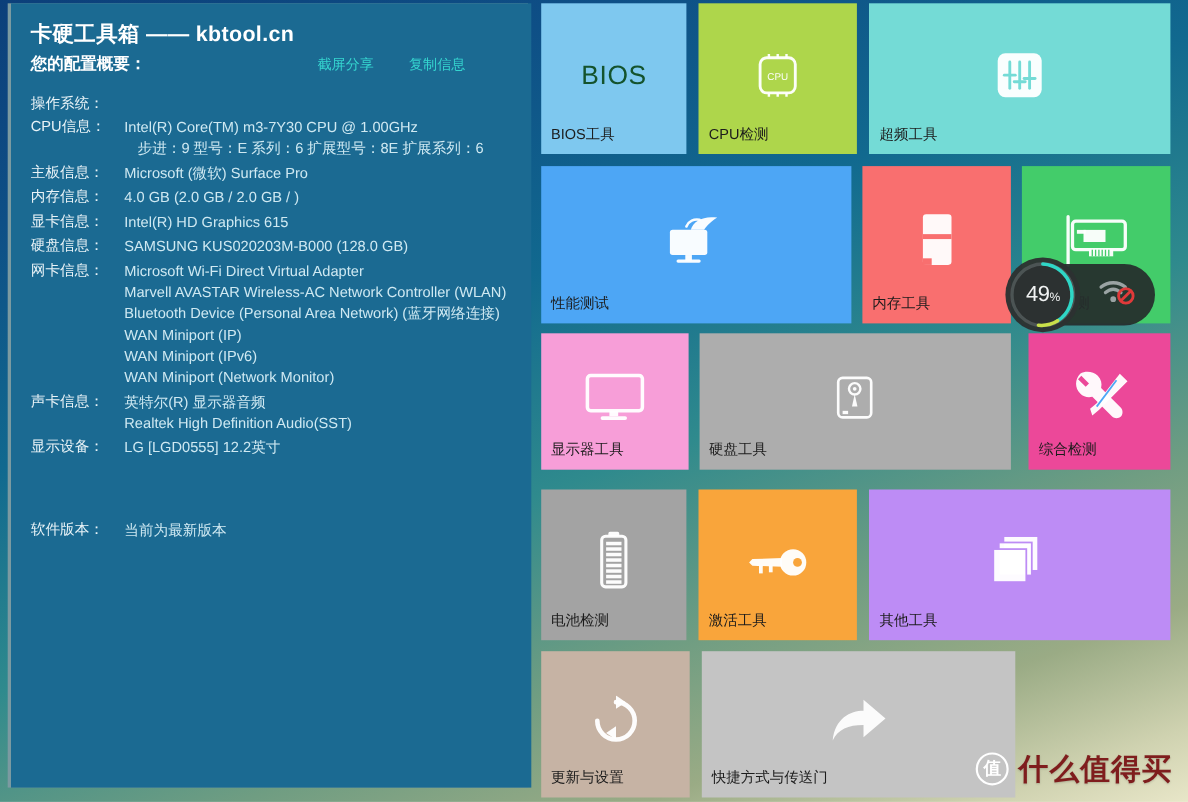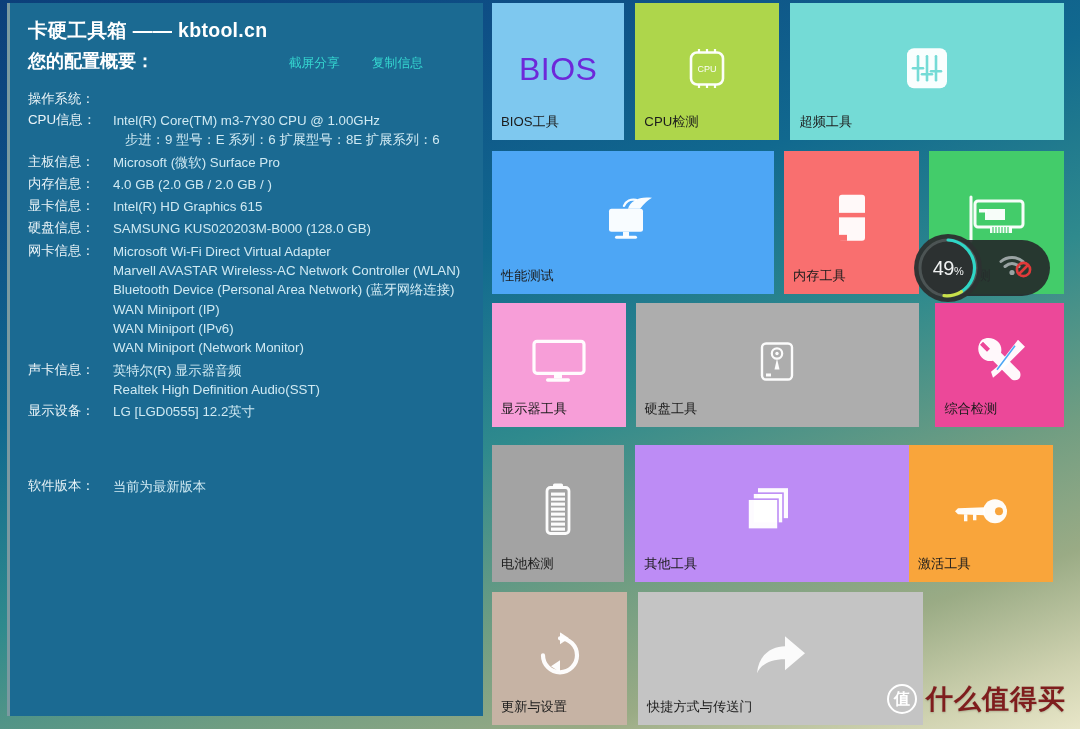--- a/index.html
+++ b/index.html
@@ -36,21 +36,21 @@
   }
 
   .subhead-row {
     display: flex;
     align-items: baseline;
     justify-content: space-between;
     margin-bottom: 17px;
   }
   .subhead {
     color: #ffffff;
-    font-size: 18px;
+    font-size: 15px;
     font-weight: bold;
   }
   .head-links { display: flex; gap: 32px; padding-right: 42px; }
   .head-link {
     color: #35d6d0;
     font-size: 12.8px;
     cursor: pointer;
     white-space: nowrap;
   }
 
@@ -111,22 +111,22 @@
     left: 0; right: 0;
     top: 50%;
     transform: translateY(-58%);
     display: flex;
     align-items: center;
     justify-content: center;
     pointer-events: none;
   }
   .tile-icon svg { display: block; }
   .bios-text {
-    color: #6d28d9;
-    font-size: 32px;
+    color: #14532d;
+    font-size: 24px;
     letter-spacing: .5px;
     font-family: "Liberation Sans", sans-serif;
   }
 
   
   #status-overlay {
     position: absolute;
     left: 920px; top: 240px;
     width: 130px; height: 56px;
     background: rgba(38,44,44,0.93);
@@ -403,41 +403,41 @@
               <rect x="10" y="26" width="14" height="3.2"></rect>
               <rect x="10" y="31" width="14" height="3.2"></rect>
               <rect x="10" y="36" width="14" height="3.2"></rect>
               <rect x="10" y="41" width="14" height="3.2"></rect>
               <rect x="10" y="46" width="14" height="3.2"></rect>
             </g>
           </svg>
         </div>
         <div class="tile-label">电池检测</div>
       </div>
-      <div class="tile" style="width: 279px; margin-right: 0px; background: rgb(189, 140, 245);">
-        <div class="tile-icon">
-          <svg width="52" height="48" viewBox="0 0 52 48">
-            <rect x="12" y="2" width="30" height="30" fill="rgba(255,255,255,0.96)"></rect>
-            <rect x="7" y="7" width="30" height="30" fill="rgba(255,255,255,0.96)" stroke="#bd8cf5" stroke-width="1.6"></rect>
-            <rect x="2" y="13" width="30" height="30" fill="rgba(255,255,255,0.96)" stroke="#bd8cf5" stroke-width="1.6"></rect>
-          </svg>
-        </div>
-        <div class="tile-label">其他工具</div>
-      </div>
       <div class="tile" style="width: 147px; margin-right: 11px; background: rgb(249, 165, 59);">
         <div class="tile-icon">
           <svg width="58" height="34" viewBox="0 0 58 34">
             <circle cx="43" cy="17" r="12" fill="rgba(255,255,255,0.96)"></circle>
             <circle cx="47" cy="17" r="4" fill="#f9a53b"></circle>
             <path d="M33 13 L6 14 L3 17 L6 20 L33 21 Z" fill="rgba(255,255,255,0.96)"></path>
             <rect x="12" y="20" width="3.4" height="7" fill="rgba(255,255,255,0.96)"></rect>
             <rect x="21" y="20" width="3.4" height="6" fill="rgba(255,255,255,0.96)"></rect>
           </svg>
         </div>
         <div class="tile-label">激活工具</div>
+      </div>
+      <div class="tile" style="width: 279px; margin-right: 0px; background: rgb(189, 140, 245);">
+        <div class="tile-icon">
+          <svg width="52" height="48" viewBox="0 0 52 48">
+            <rect x="12" y="2" width="30" height="30" fill="rgba(255,255,255,0.96)"></rect>
+            <rect x="7" y="7" width="30" height="30" fill="rgba(255,255,255,0.96)" stroke="#bd8cf5" stroke-width="1.6"></rect>
+            <rect x="2" y="13" width="30" height="30" fill="rgba(255,255,255,0.96)" stroke="#bd8cf5" stroke-width="1.6"></rect>
+          </svg>
+        </div>
+        <div class="tile-label">其他工具</div>
       </div>
     </div>
     <div class="tile-row" style="top: 589px; height: 133px;">
       <div class="tile" style="width: 135px; margin-right: 11px; background: rgb(198, 179, 164);">
         <div class="tile-icon">
           <svg width="50" height="46" viewBox="0 0 50 46">
             <path d="M25 6 A17 17 0 1 1 8 23" fill="none" stroke="rgba(255,255,255,0.96)" stroke-width="4.2" stroke-linecap="round"></path>
             <path d="M25 0 L25 12 L34 6 Z" fill="rgba(255,255,255,0.96)"></path>
             <path d="M25 40 L25 28 L16 34 Z" fill="rgba(255,255,255,0.96)"></path>
           </svg>

